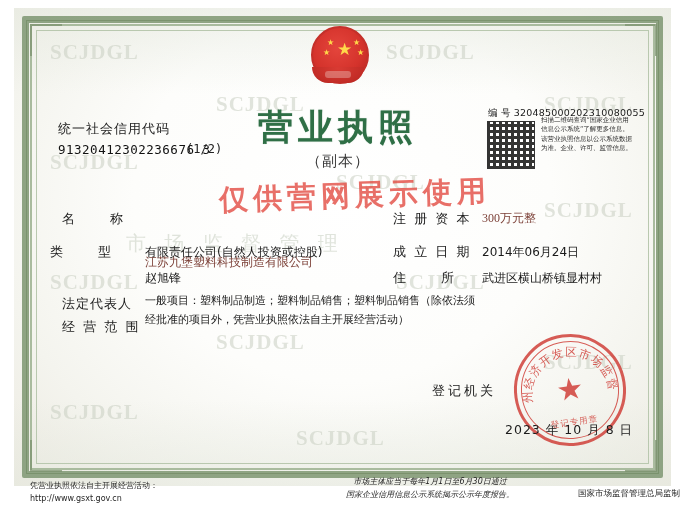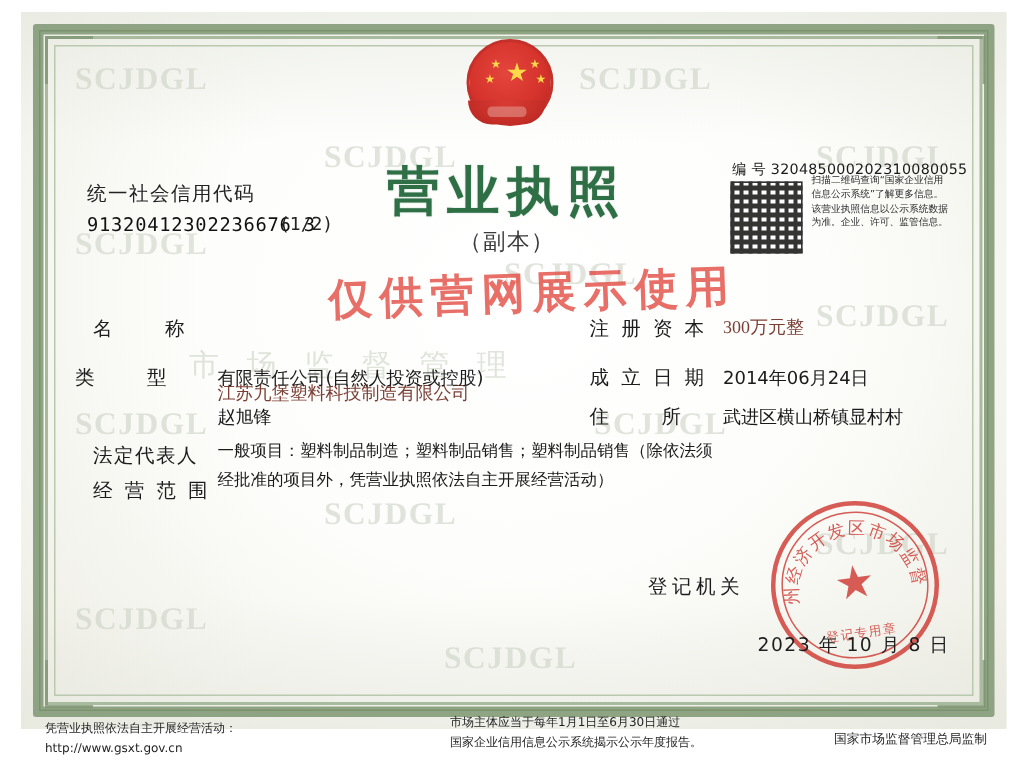--- a/index.html
+++ b/index.html
@@ -374,27 +374,28 @@
   }
   .foot-left {
     left: 30px;
     top: 480px;
     width: 200px;
   }
   .foot-center {
     left: 300px;
     top: 476px;
     width: 260px;
-    text-align: left;
+    text-align: center;
+    font-style: italic;
   }
   .foot-right {
     left: 556px;
     top: 487px;
     width: 124px;
-    text-align: left;
+    text-align: right;
     font-size: 8.5px;
   }
   .foot-url { font-family: "DejaVu Sans", sans-serif; }
 </style>
 </head>
 <body>
 
 <div id="page">
 
   <div class="cert-bg">

